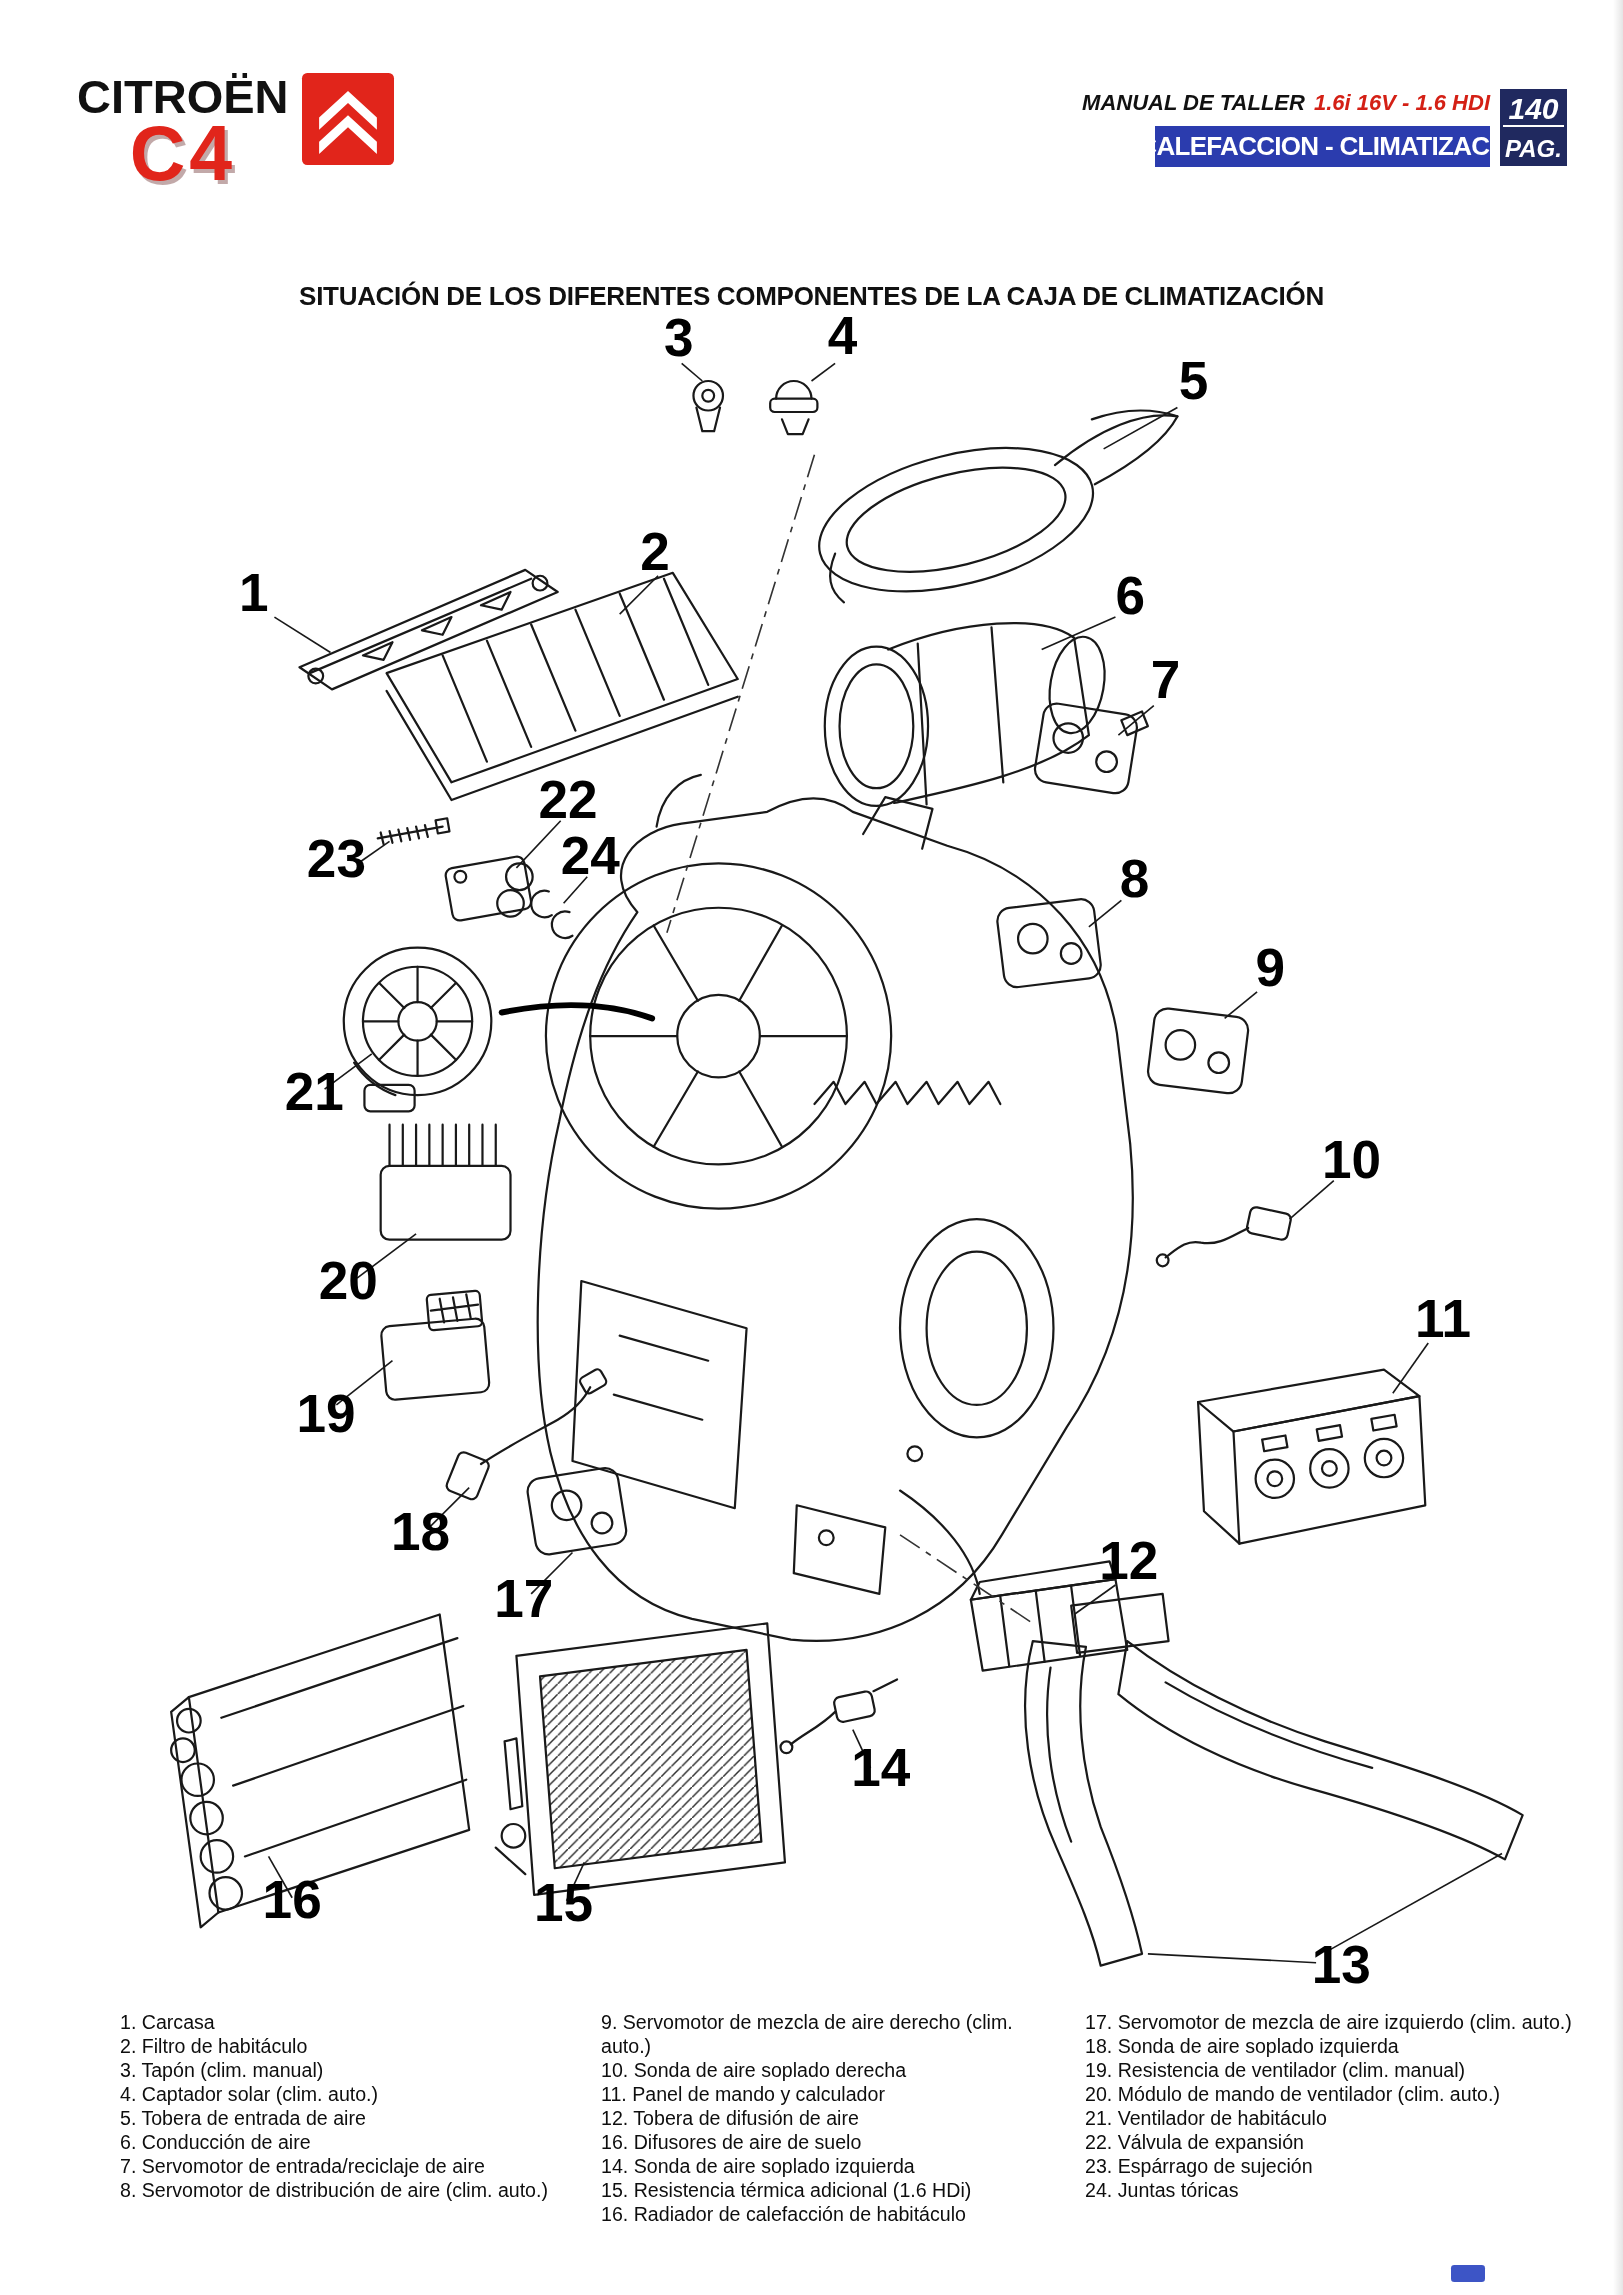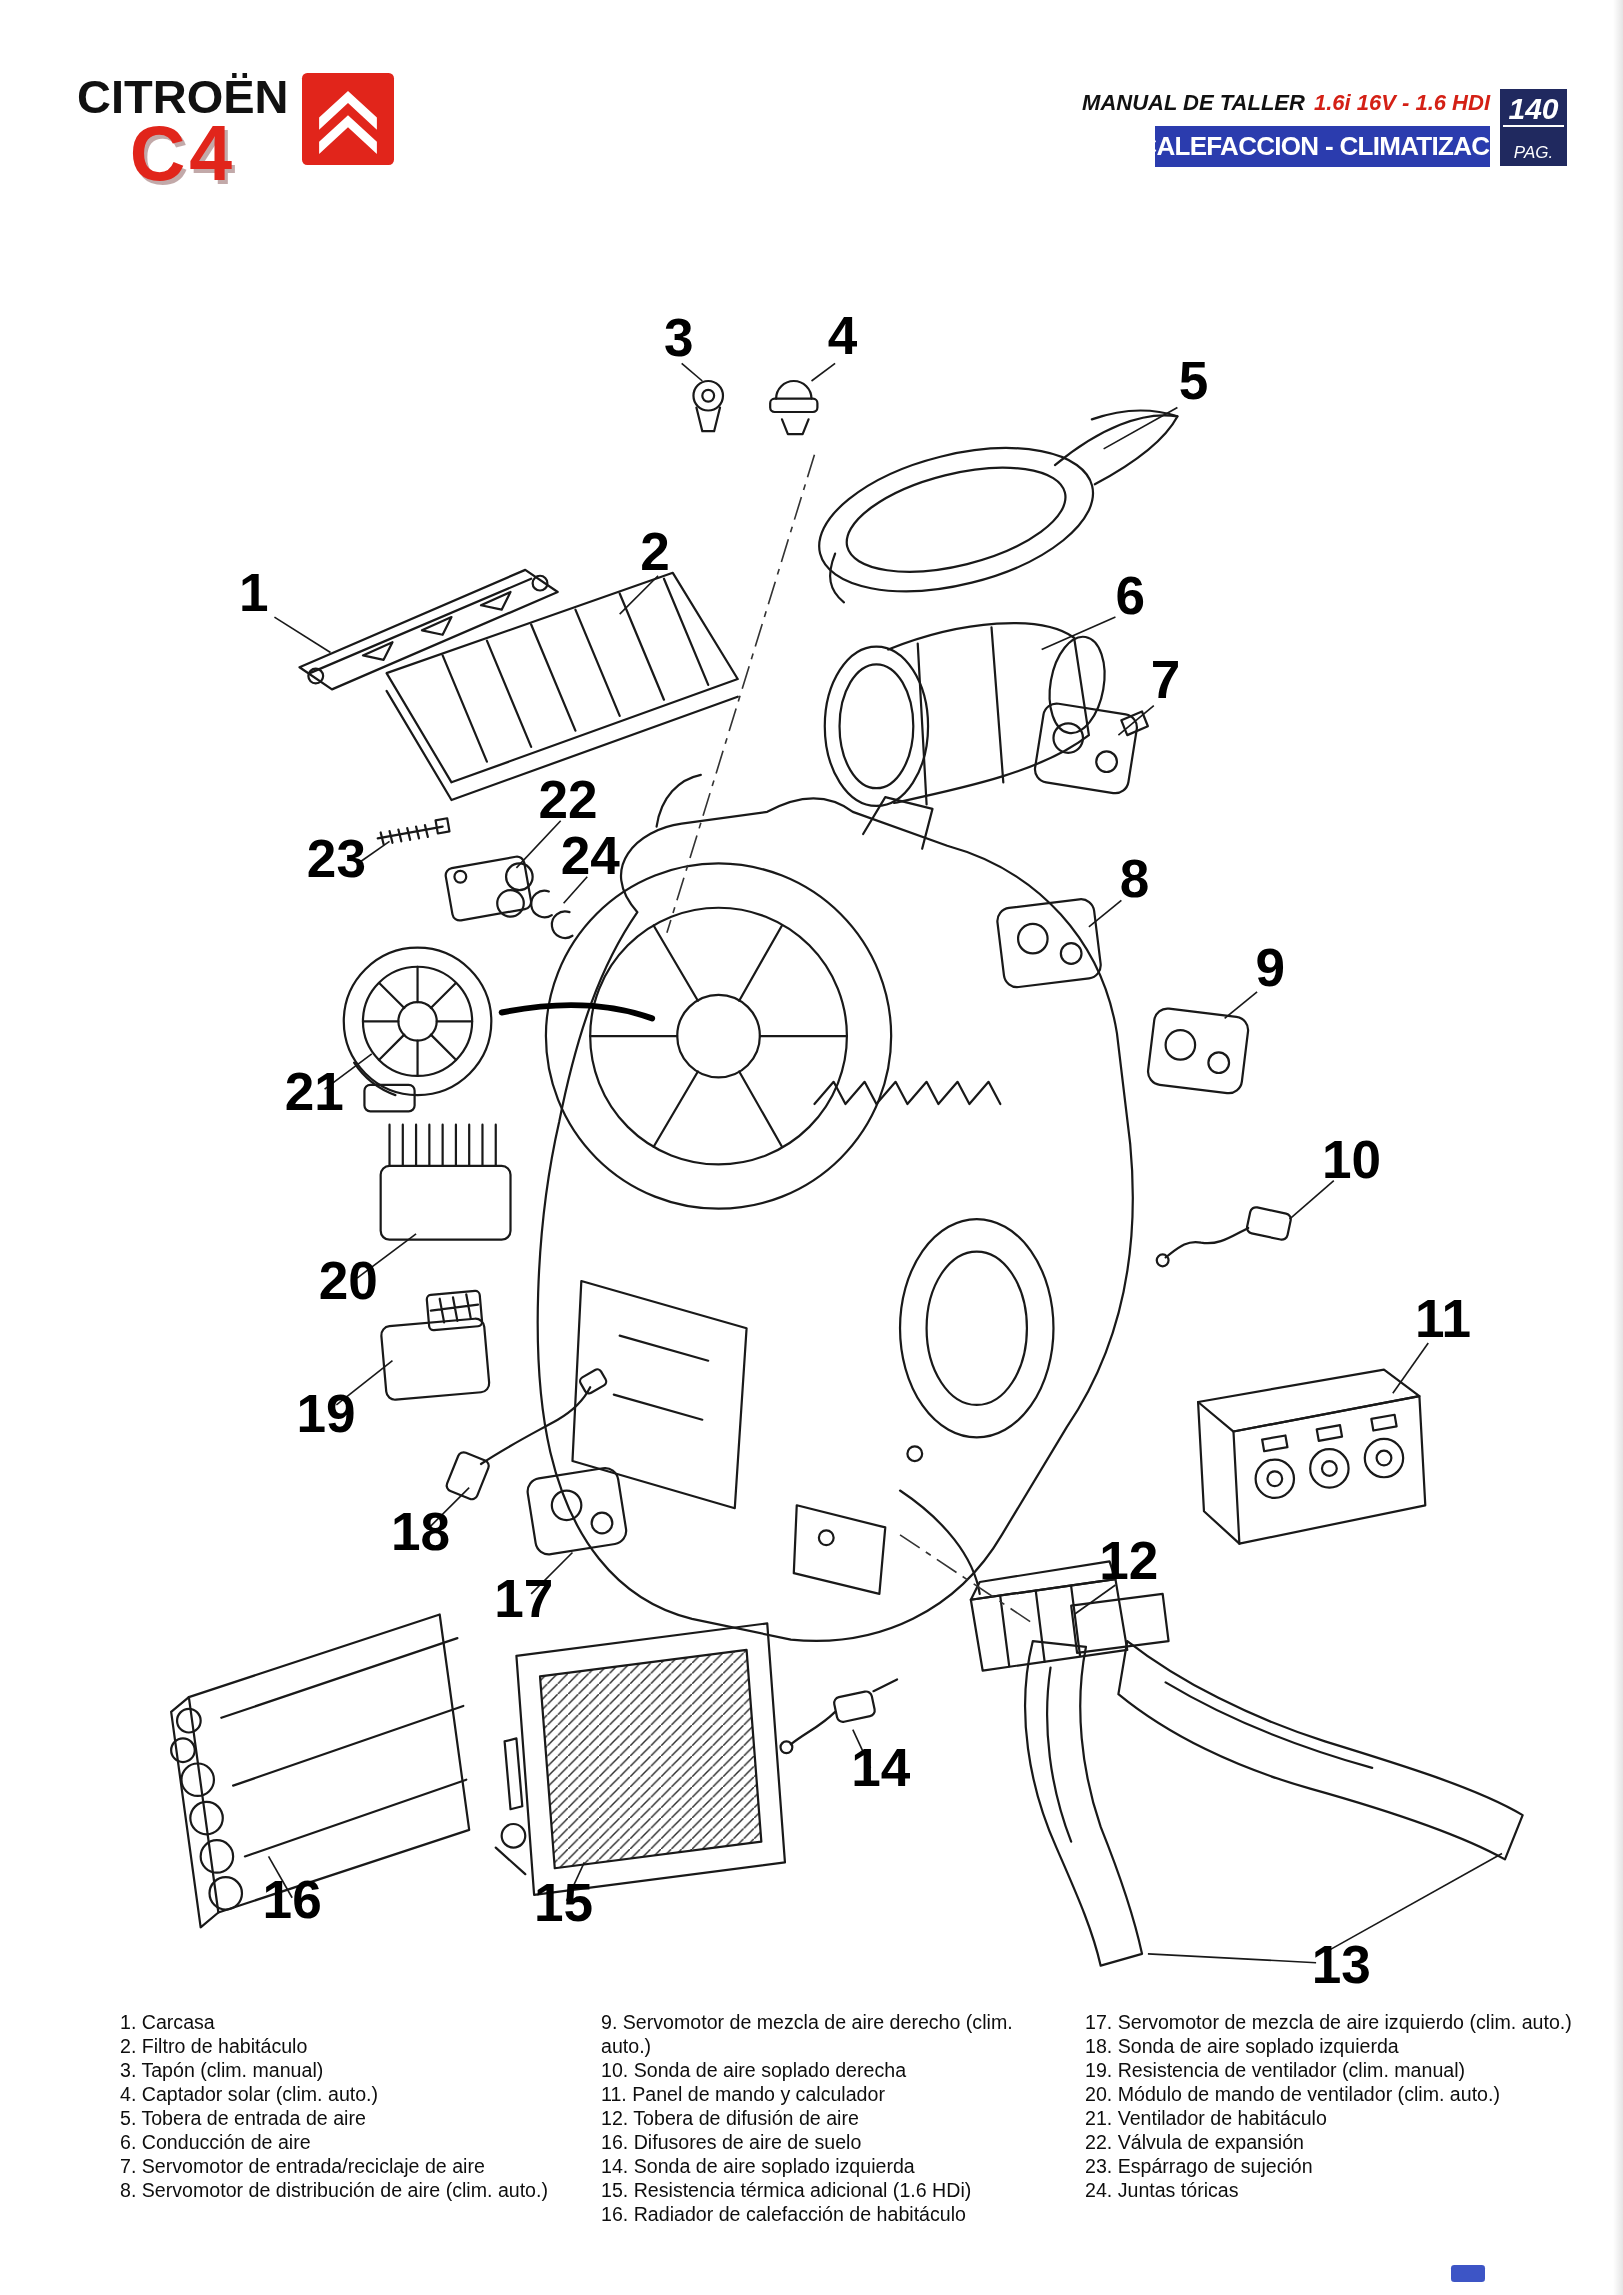--- a/index.html
+++ b/index.html
@@ -22,21 +22,21 @@
   .manual-line{position:absolute;top:90px;right:133px;font-size:22px;font-style:italic;
          font-weight:700;white-space:nowrap;}
   .manual-engines{color:#d42015;margin-left:9px;}
   .section-bar{position:absolute;top:126px;right:133px;width:335px;height:41px;background:#2b3cae;
          color:#fff;font-size:26px;font-weight:700;letter-spacing:-0.7px;
          display:flex;align-items:center;justify-content:center;white-space:nowrap;}
   .page-box{position:absolute;top:89px;left:1500px;width:67px;height:77px;background:#20295f;
          color:#fff;display:flex;flex-direction:column;align-items:center;justify-content:center;
          font-style:italic;}
   .page-num{font-size:30px;font-weight:800;border-bottom:2.6px solid #fff;padding:0 5.2px 1.3px;line-height:1;}
-  .page-suffix{font-size:17px;font-weight:400;padding-top:17px;line-height:1;}
+  .page-suffix{font-size:24px;font-weight:700;padding-top:10px;line-height:1;}
 
   
   .doc-title{position:absolute;top:281px;left:0;width:1623px;margin:0;text-align:center;
          font-size:26px;font-weight:700;letter-spacing:-0.3px;}
 
   
   .diagram{position:absolute;left:0;top:0;width:1623px;height:2295px;}
   .part{stroke:#191919;stroke-width:1.5;fill:none;stroke-linecap:round;stroke-linejoin:round;}
   .leader{stroke:#191919;stroke-width:1.1;fill:none;}
   .axis{stroke:#333;stroke-width:1.1;fill:none;stroke-dasharray:16 5 4 5;}
@@ -71,20 +71,21 @@
 
   <div class="manual-line">
     <span>MANUAL DE TALLER</span><span class="manual-engines">1.6i 16V - 1.6 HDI</span>
   </div>
   <div class="section-bar">9. CALEFACCION - CLIMATIZACION</div>
   <div class="page-box">
     <div class="page-num">140</div>
     <div class="page-suffix">PAG.</div>
   </div>
 
+  <h1 class="doc-title">SITUACIÓN DE LOS DIFERENTES COMPONENTES DE LA CAJA DE CLIMATIZACIÓN</h1>
 
   <svg class="diagram" viewBox="0 0 1100 1555">
     <defs>
       <pattern id="hatch" width="7" height="7" patternUnits="userSpaceOnUse">
         <path d="M0,7 L7,0" stroke="#2a2a2a" stroke-width="1"></path>
       </pattern>
     </defs>
 
     <g class="part">
       <path d="M432,618 C405,588 432,562 462,558 L520,550 C542,538 562,538 578,550 L642,573 C704,590 747,638 757,700 L766,775 C773,849 759,914 723,967 L679,1040 C649,1091 596,1117 536,1111 L469,1097 C416,1084 386,1039 373,984 C359,924 363,830 379,760 C391,700 407,654 432,618 Z"></path>

